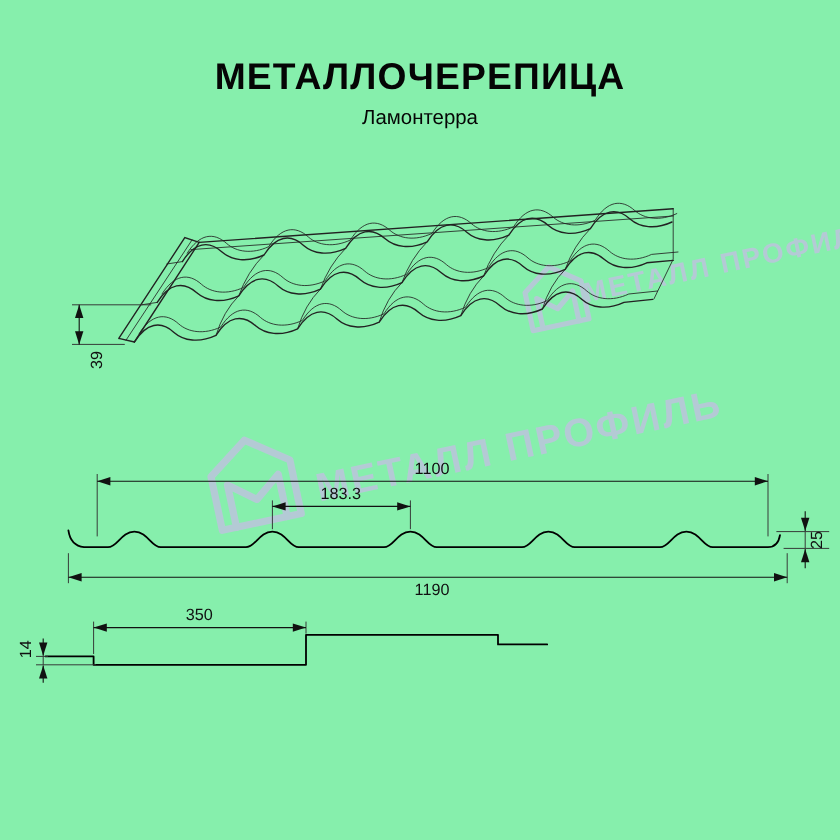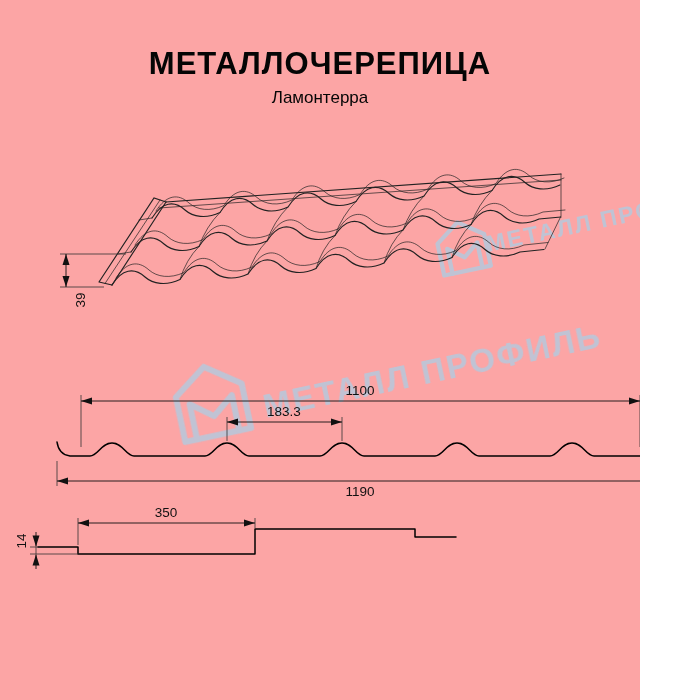--- a/index.html
+++ b/index.html
@@ -1,16 +1,16 @@
 <!DOCTYPE html>
 <html><head>
 <meta charset="utf-8">
 <style>
   html,body{margin:0;padding:0;background:#ffffff;}
-  .page{position:relative;width:640px;height:700px;background:#fca5a5;overflow:hidden;
+  .page{position:relative;width:700px;height:700px;background:#86efac;overflow:hidden;
         font-family:"Liberation Sans",sans-serif;color:#000;}
   .page h1{position:absolute;top:46px;left:0;width:100%;text-align:center;margin:0;
            font-size:31px;font-weight:bold;letter-spacing:1px;color:#050505;}
   .subtitle{position:absolute;top:88px;left:0;width:100%;text-align:center;
             font-size:17px;color:#050505;}
   svg.draw{position:absolute;left:0;top:0;}
   svg text{font-family:"Liberation Sans",sans-serif;}
   .dimlbl{font-size:13.5px;fill:#111;}
   .wm-text{fill:#b9c7da;font-weight:bold;letter-spacing:2px;}
   .wm-logo{stroke:#b9c7da;fill:none;stroke-width:5;stroke-linejoin:round;stroke-linecap:round;}

